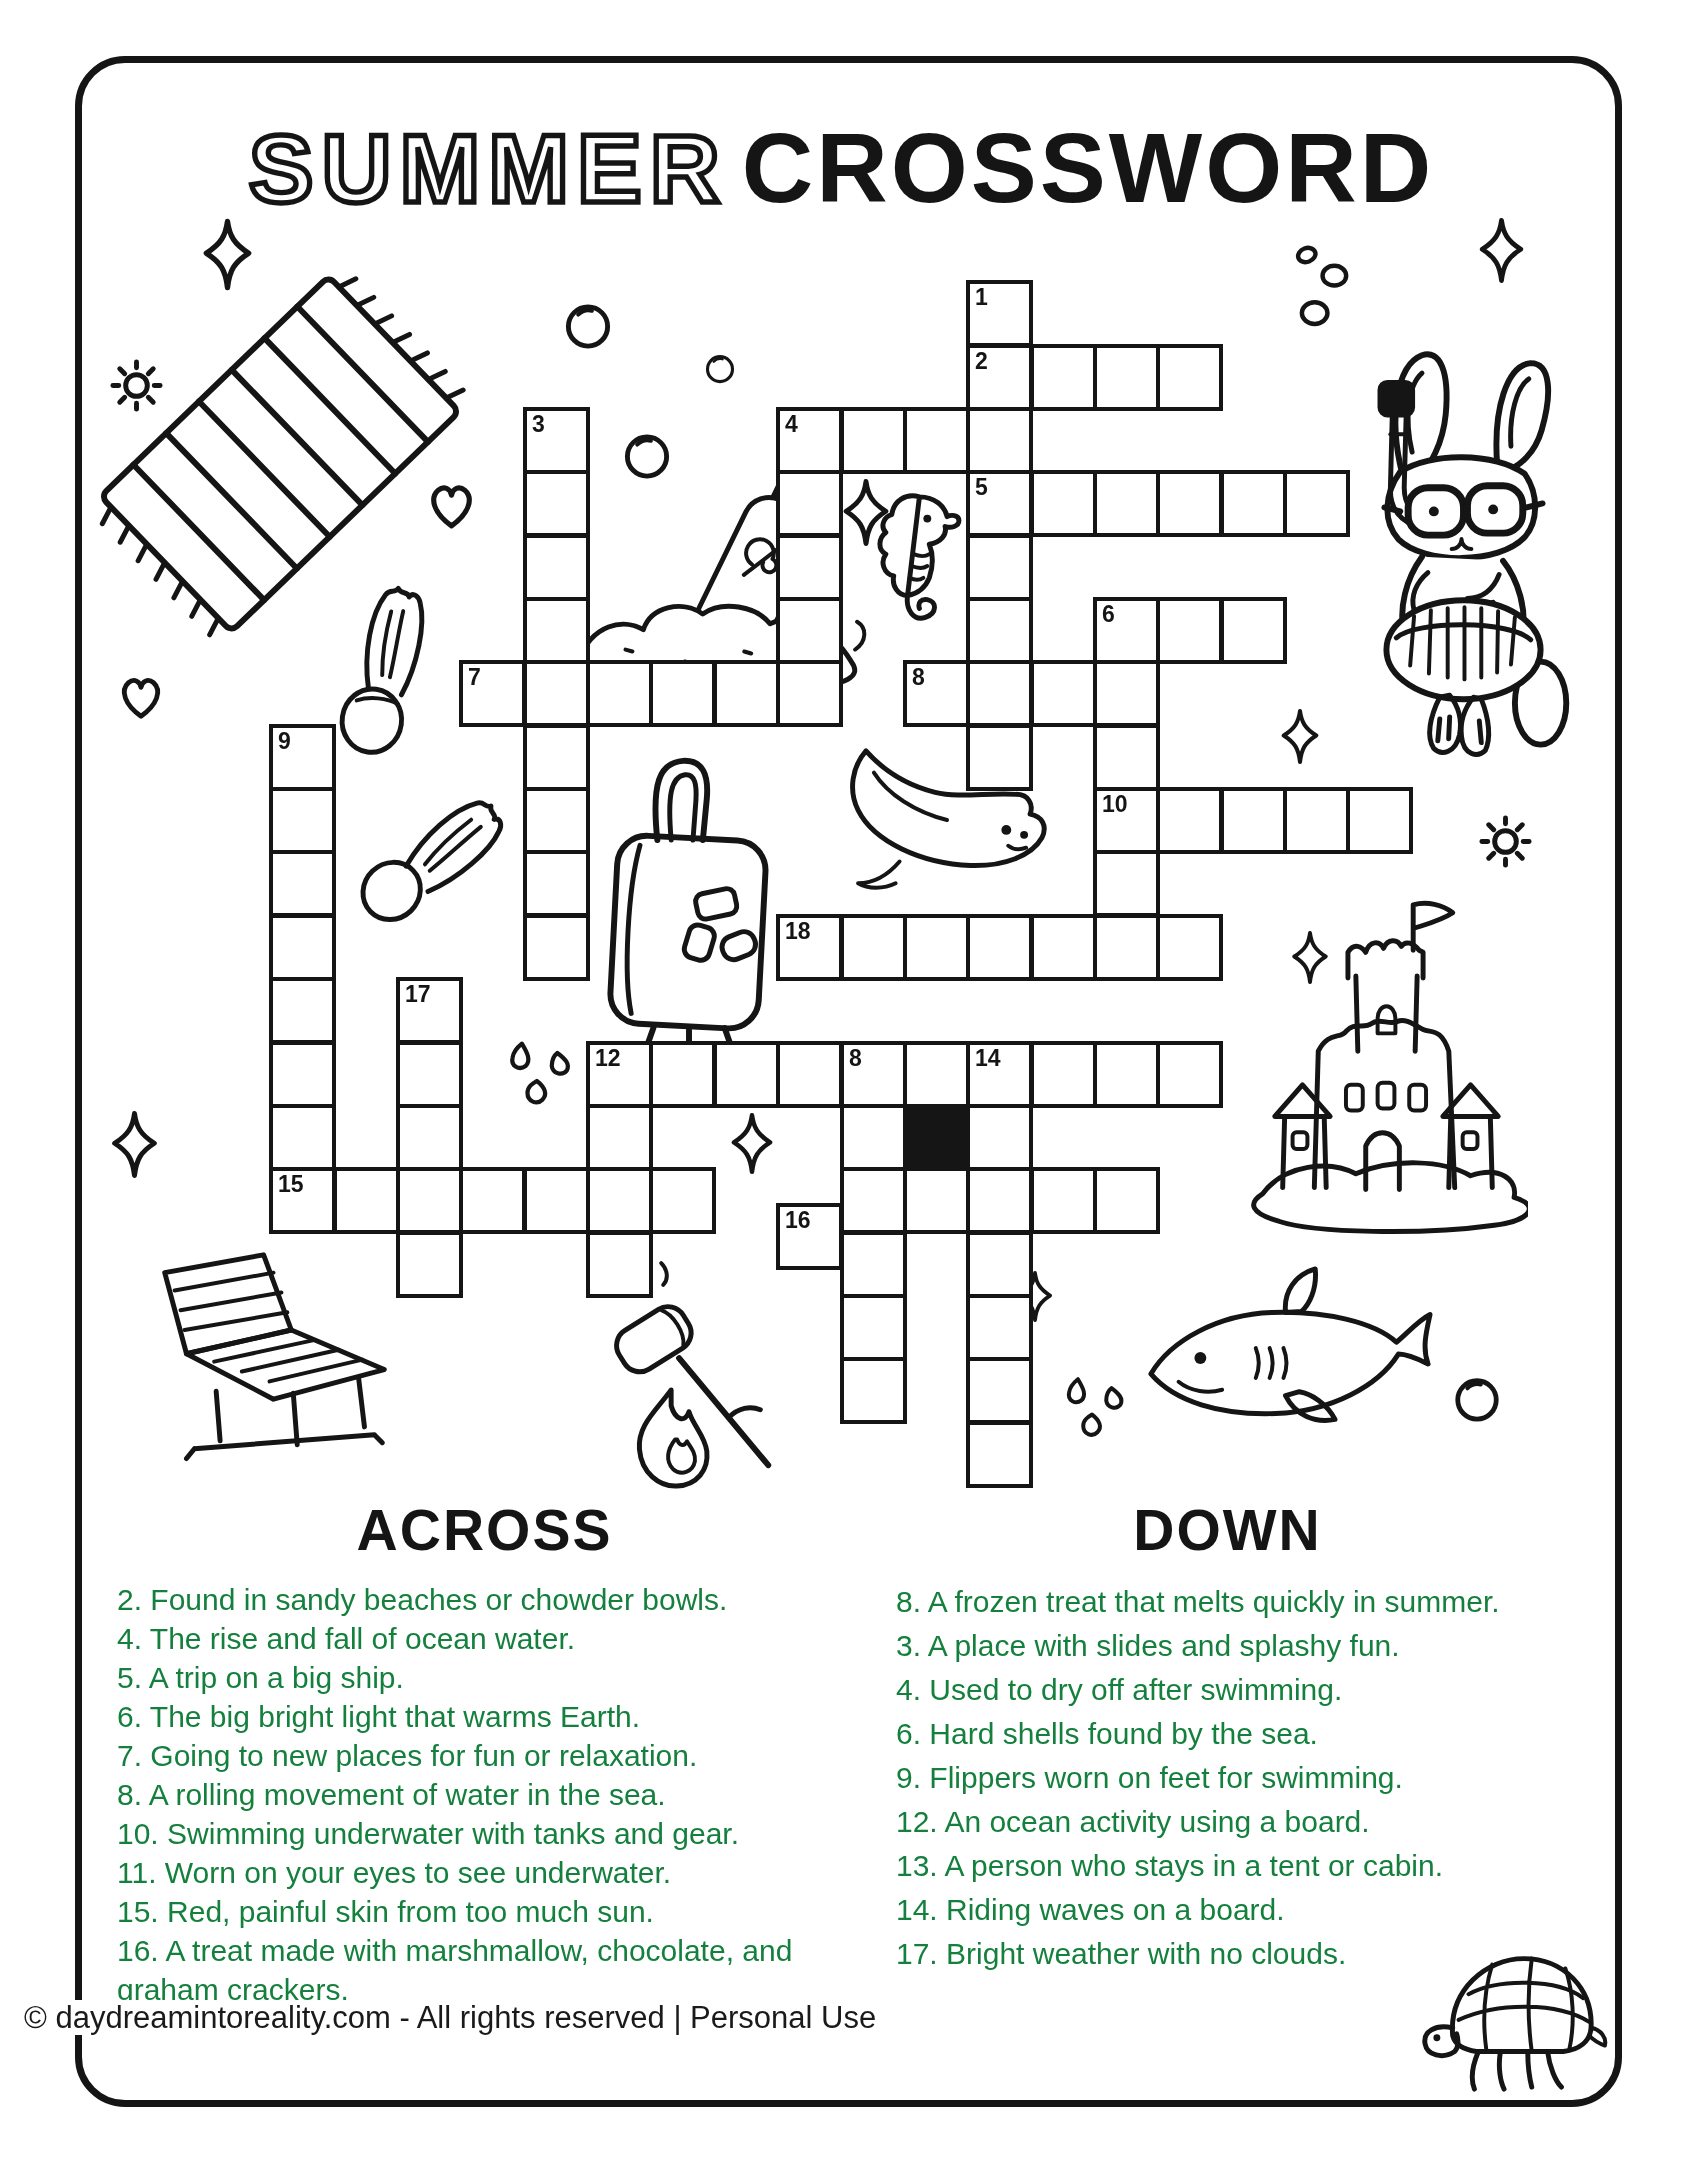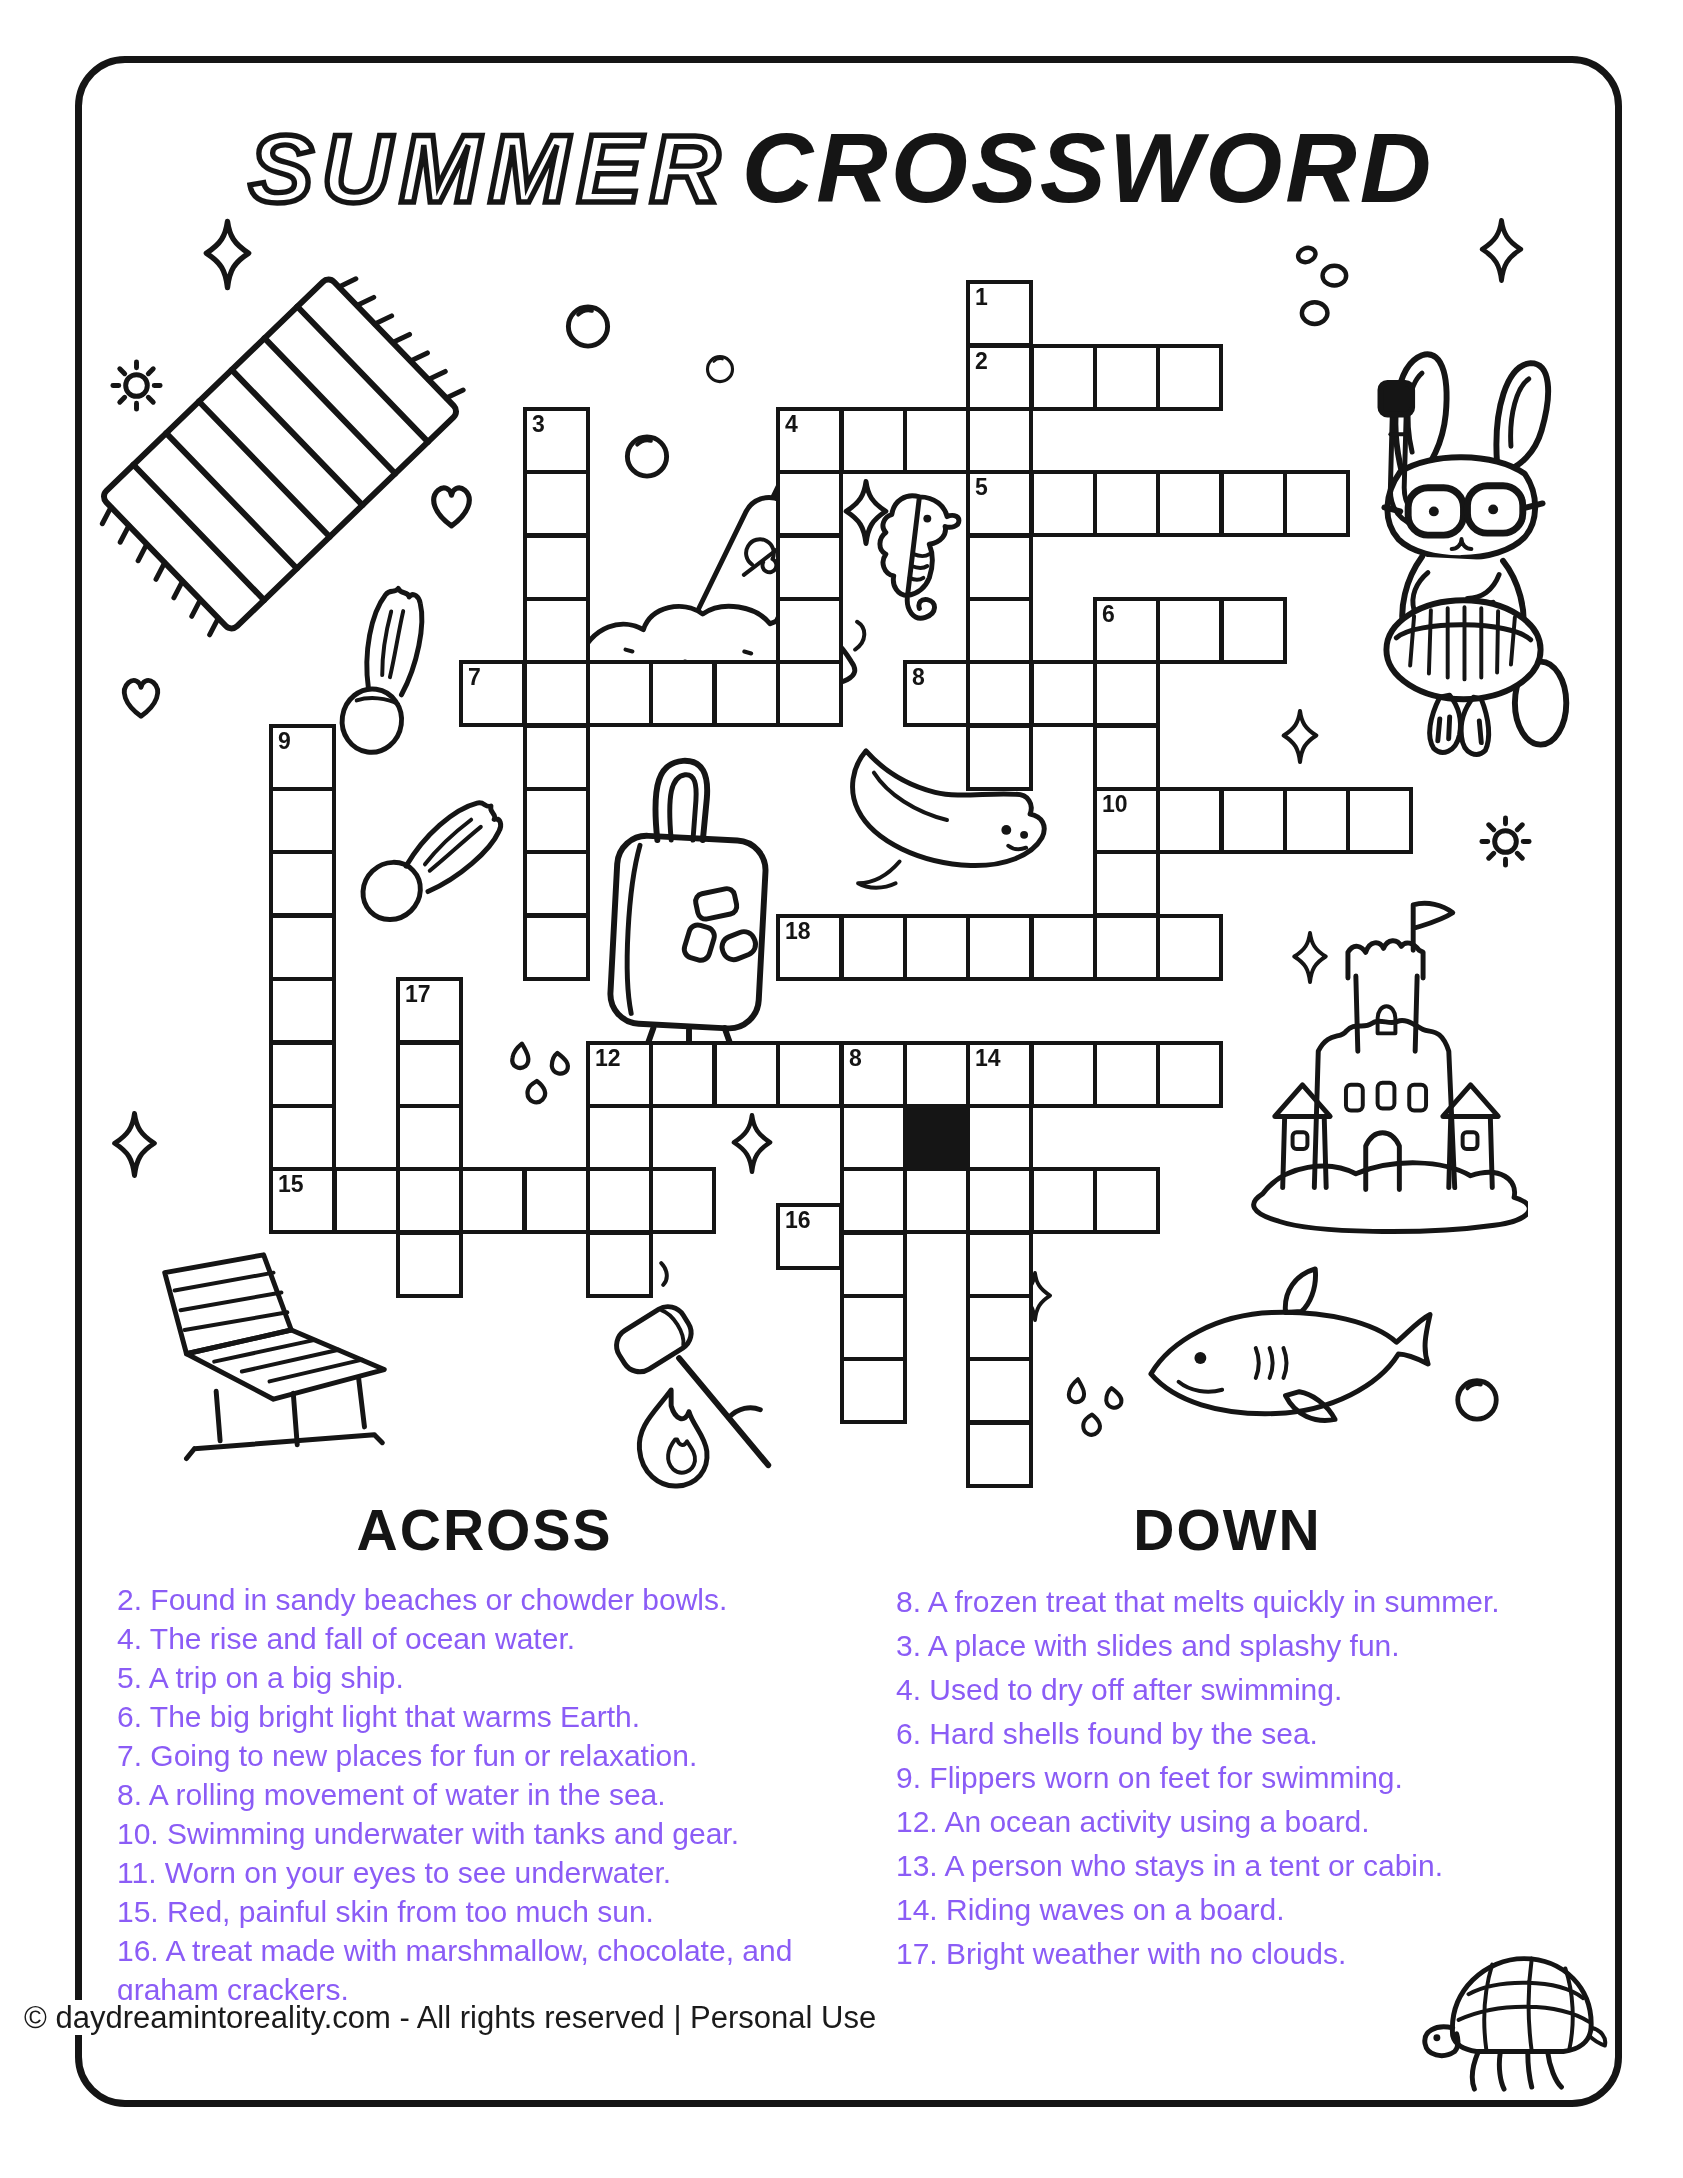--- a/index.html
+++ b/index.html
@@ -2,38 +2,38 @@
 <html><head>
 <meta charset="utf-8">
 <style>
   html,body{margin:0;padding:0;background:#e8e8e8;}
   #page{position:relative;width:1683px;height:2178px;background:#ffffff;overflow:hidden;
         font-family:"Liberation Sans","DejaVu Sans",sans-serif;color:#151515;}
   #page-border{position:absolute;left:75px;top:56px;width:1533px;height:2037px;
         border:7px solid #151515;border-radius:50px;}
   
   #title{position:absolute;left:0;top:111px;width:100%;display:flex;justify-content:center;
-        align-items:baseline;gap:14px;white-space:nowrap;font-style:italic;}
+        align-items:baseline;gap:14px;white-space:nowrap;}
   #title .outline{font-size:97px;font-weight:800;letter-spacing:8px;color:#ffffff;
         -webkit-text-stroke:5.4px #151515;}
   #title .solid{font-size:99px;font-weight:800;letter-spacing:3px;color:#151515;}
   
   .cell{position:absolute;width:67px;height:67px;border:4px solid #151515;background:#ffffff;
         box-sizing:border-box;z-index:30;}
   .cell.black{background:#151515;}
   .cell .num{position:absolute;top:0px;left:5px;font-size:23px;font-weight:700;color:#151515;}
   
   .deco{position:absolute;z-index:20;}
   .deco svg{display:block;width:100%;height:100%;}
   
   .clue-header{position:absolute;font-size:57px;font-weight:800;letter-spacing:2px;
         text-align:center;z-index:40;}
   #across-header{left:257px;top:1497px;width:455px;}
   #down-header{left:1000px;top:1497px;width:455px;}
-  .clue-list{position:absolute;z-index:40;font-size:30px;line-height:39px;color:#8b5cf6;}
+  .clue-list{position:absolute;z-index:40;font-size:30px;line-height:39px;color:#15803d;}
   #across-clues{left:117px;top:1580px;width:693px;}
   #down-clues{left:896px;top:1580px;width:614px;line-height:44px;}
   
   #footer{position:absolute;left:0;top:2000px;width:100%;text-align:left;z-index:50;}
   #footer span{background:#ffffff;padding:0 24px;font-size:31px;color:#1a1a1a;}
 </style>
 </head>
 <body>
 
 <div id="page">

